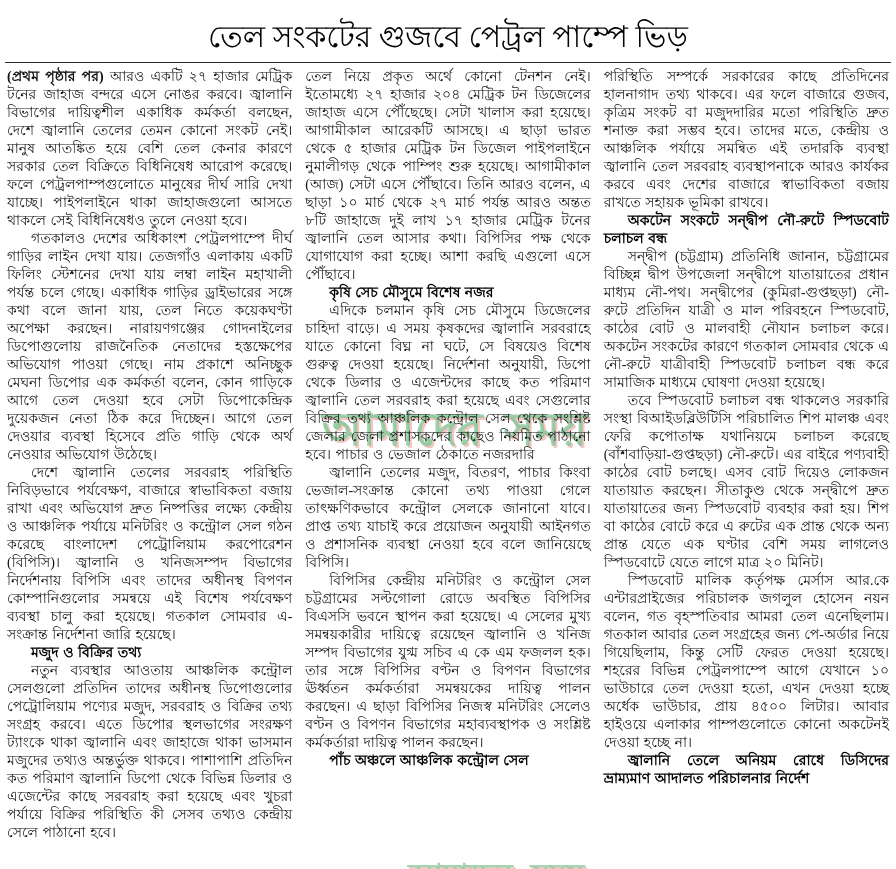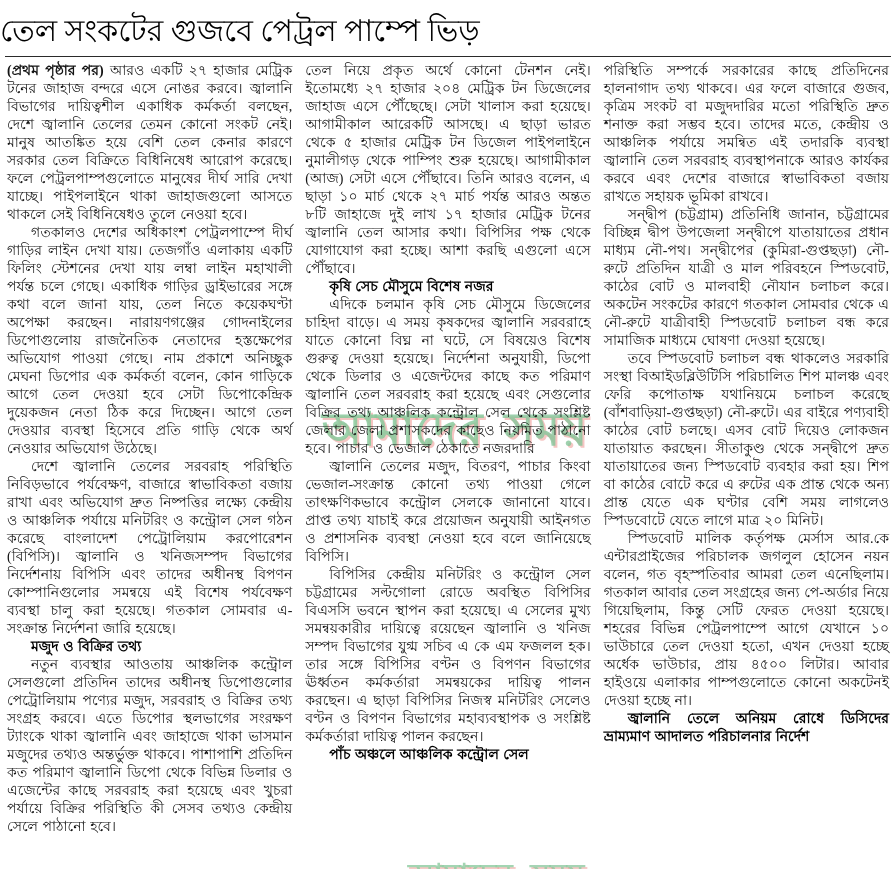--- a/index.html
+++ b/index.html
@@ -2,21 +2,21 @@
 <html lang="bn"><head>
 <meta charset="utf-8">
 <style>
   html,body{margin:0;padding:0;}
   body{
     width:896px;height:869px;background:#ffffff;
     font-family:"Liberation Serif","DejaVu Serif",serif;
     color:#111;overflow:hidden;position:relative;
   }
   .page{position:relative;width:896px;height:869px;overflow:hidden;}
-  .masthead{padding-top:14px;}
+  .masthead{padding-top:20px;text-align:center;}
   .title{
     font-size:30px;line-height:1.15;font-weight:500;color:#000;
     letter-spacing:0px;
   }
   .rule{border:0;border-top:1.6px solid #2a2a2a;margin:7px 5px 3px 5px;}
   .cols{
     display:flex;gap:13px;padding:2px 7px 0 7px;
     position:relative;z-index:2;
   }
   .col{flex:1 1 0;min-width:0;}
@@ -79,20 +79,21 @@
       <div class="col">
         <div class="para noindent"><span>তেল নিয়ে প্রকৃত অর্থে কোনো টেনশন নেই। ইতোমধ্যে ২৭ হাজার ২০৪ মেট্রিক টন ডিজেলের জাহাজ এসে পৌঁছেছে। সেটা খালাস করা হয়েছে। আগামীকাল আরেকটি আসছে। এ ছাড়া ভারত থেকে ৫ হাজার মেট্রিক টন ডিজেল পাইপলাইনে নুমালীগড় থেকে পাম্পিং শুরু হয়েছে। আগামীকাল (আজ) সেটা এসে পৌঁছাবে। তিনি আরও বলেন, এ ছাড়া ১০ মার্চ থেকে ২৭ মার্চ পর্যন্ত আরও অন্তত ৮টি জাহাজে দুই লাখ ১৭ হাজার মেট্রিক টনের জ্বালানি তেল আসার কথা। বিপিসির পক্ষ থেকে যোগাযোগ করা হচ্ছে। আশা করছি এগুলো এসে পৌঁছাবে।</span></div>
         <div class="heading">কৃষি সেচ মৌসুমে বিশেষ নজর</div>
         <div class="para"><span>এদিকে চলমান কৃষি সেচ মৌসুমে ডিজেলের চাহিদা বাড়ে। এ সময় কৃষকদের জ্বালানি সরবরাহে যাতে কোনো বিঘ্ন না ঘটে, সে বিষয়েও বিশেষ গুরুত্ব দেওয়া হয়েছে। নির্দেশনা অনুযায়ী, ডিপো থেকে ডিলার ও এজেন্টদের কাছে কত পরিমাণ জ্বালানি তেল সরবরাহ করা হয়েছে এবং সেগুলোর বিক্রির তথ্য আঞ্চলিক কন্ট্রোল সেল থেকে সংশ্লিষ্ট জেলার জেলা প্রশাসকদের কাছেও নিয়মিত পাঠানো হবে। পাচার ও ভেজাল ঠেকাতে নজরদারি</span></div>
         <div class="para"><span>জ্বালানি তেলের মজুদ, বিতরণ, পাচার কিংবা ভেজাল-সংক্রান্ত কোনো তথ্য পাওয়া গেলে তাৎক্ষণিকভাবে কন্ট্রোল সেলকে জানানো যাবে। প্রাপ্ত তথ্য যাচাই করে প্রয়োজন অনুযায়ী আইনগত ও প্রশাসনিক ব্যবস্থা নেওয়া হবে বলে জানিয়েছে বিপিসি।</span></div>
         <div class="para"><span>বিপিসির কেন্দ্রীয় মনিটরিং ও কন্ট্রোল সেল চট্টগ্রামের সল্টগোলা রোডে অবস্থিত বিপিসির বিএসসি ভবনে স্থাপন করা হয়েছে। এ সেলের মুখ্য সমন্বয়কারীর দায়িত্বে রয়েছেন জ্বালানি ও খনিজ সম্পদ বিভাগের যুগ্ম সচিব এ কে এম ফজলল হক। তার সঙ্গে বিপিসির বণ্টন ও বিপণন বিভাগের ঊর্ধ্বতন কর্মকর্তারা সমন্বয়কের দায়িত্ব পালন করছেন। এ ছাড়া বিপিসির নিজস্ব মনিটরিং সেলেও বণ্টন ও বিপণন বিভাগের মহাব্যবস্থাপক ও সংশ্লিষ্ট কর্মকর্তারা দায়িত্ব পালন করছেন।</span></div>
         <div class="heading">পাঁচ অঞ্চলে আঞ্চলিক কন্ট্রোল সেল</div>
       </div>
       <div class="col">
         <div class="para noindent"><span>পরিস্থিতি সম্পর্কে সরকারের কাছে প্রতিদিনের হালনাগাদ তথ্য থাকবে। এর ফলে বাজারে গুজব, কৃত্রিম সংকট বা মজুদদারির মতো পরিস্থিতি দ্রুত শনাক্ত করা সম্ভব হবে। তাদের মতে, কেন্দ্রীয় ও আঞ্চলিক পর্যায়ে সমন্বিত এই তদারকি ব্যবস্থা জ্বালানি তেল সরবরাহ ব্যবস্থাপনাকে আরও কার্যকর করবে এবং দেশের বাজারে স্বাভাবিকতা বজায় রাখতে সহায়ক ভূমিকা রাখবে।</span></div>
+        <div class="heading">অকটেন সংকটে সন্দ্বীপ নৌ-রুটে স্পিডবোট চলাচল বন্ধ</div>
         <div class="para"><span>সন্দ্বীপ (চট্টগ্রাম) প্রতিনিধি জানান, চট্টগ্রামের বিচ্ছিন্ন দ্বীপ উপজেলা সন্দ্বীপে যাতায়াতের প্রধান মাধ্যম নৌ-পথ। সন্দ্বীপের (কুমিরা-গুপ্তছড়া) নৌ-রুটে প্রতিদিন যাত্রী ও মাল পরিবহনে স্পিডবোট, কাঠের বোট ও মালবাহী নৌযান চলাচল করে। অকটেন সংকটের কারণে গতকাল সোমবার থেকে এ নৌ-রুটে যাত্রীবাহী স্পিডবোট চলাচল বন্ধ করে সামাজিক মাধ্যমে ঘোষণা দেওয়া হয়েছে।</span></div>
         <div class="para"><span>তবে স্পিডবোট চলাচল বন্ধ থাকলেও সরকারি সংস্থা বিআইডব্লিউটিসি পরিচালিত শিপ মালঞ্চ এবং ফেরি কপোতাক্ষ যথানিয়মে চলাচল করেছে (বাঁশবাড়িয়া-গুপ্তছড়া) নৌ-রুটে। এর বাইরে পণ্যবাহী কাঠের বোট চলছে। এসব বোট দিয়েও লোকজন যাতায়াত করছেন। সীতাকুণ্ড থেকে সন্দ্বীপে দ্রুত যাতায়াতের জন্য স্পিডবোট ব্যবহার করা হয়। শিপ বা কাঠের বোটে করে এ রুটের এক প্রান্ত থেকে অন্য প্রান্ত যেতে এক ঘণ্টার বেশি সময় লাগলেও স্পিডবোটে যেতে লাগে মাত্র ২০ মিনিট।</span></div>
         <div class="para"><span>স্পিডবোট মালিক কর্তৃপক্ষ মের্সাস আর.কে এন্টারপ্রাইজের পরিচালক জগলুল হোসেন নয়ন বলেন, গত বৃহস্পতিবার আমরা তেল এনেছিলাম। গতকাল আবার তেল সংগ্রহের জন্য পে-অর্ডার নিয়ে গিয়েছিলাম, কিন্তু সেটি ফেরত দেওয়া হয়েছে। শহরের বিভিন্ন পেট্রলপাম্পে আগে যেখানে ১০ ভাউচারে তেল দেওয়া হতো, এখন দেওয়া হচ্ছে অর্ধেক ভাউচার, প্রায় ৪৫০০ লিটার। আবার হাইওয়ে এলাকার পাম্পগুলোতে কোনো অকটেনই দেওয়া হচ্ছে না।</span></div>
         <div class="heading">জ্বালানি তেলে অনিয়ম রোধে ডিসিদের ভ্রাম্যমাণ আদালত পরিচালনার নির্দেশ</div>
       </div>
     </div>
 
 </div>
 
 </body></html>

